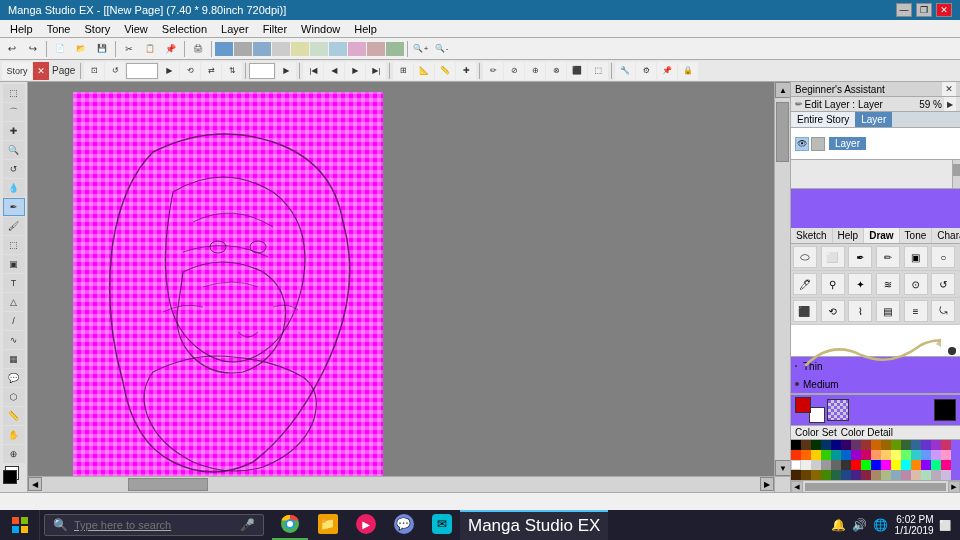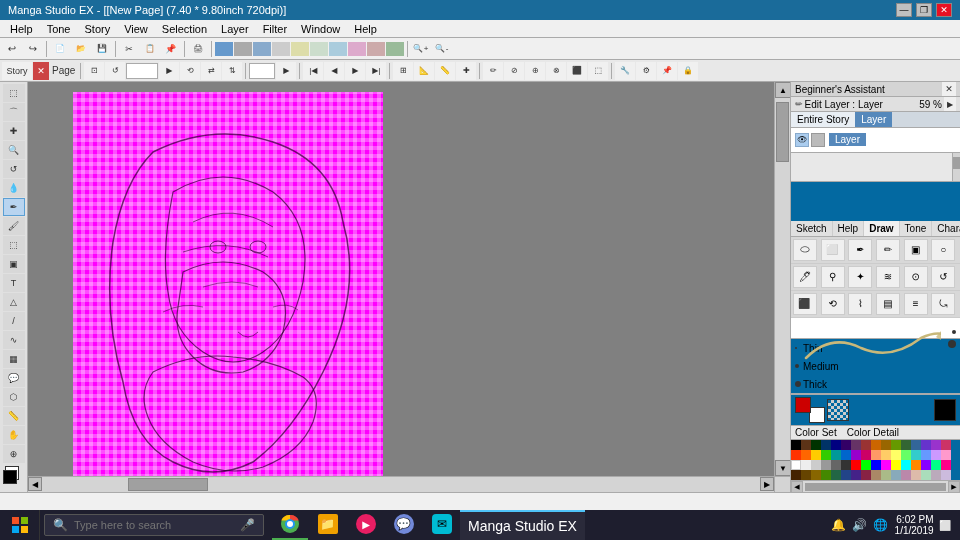--- a/index.html
+++ b/index.html
@@ -146,21 +146,21 @@
       overflow: hidden;
     }
     #canvas-drawing {
       position: absolute;
       top: 0; left: 0; width: 100%; height: 100%;
     }
 
     
     #right-panel {
       width: 170px;
-      background: #0369a1;
+      background: #8b5cf6;
       border-left: 1px solid #aaa;
       display: flex;
       flex-direction: column;
       font-size: 10px;
       justify-content: center;
     }
     #panel-header {
       height: 20px;
       background: #d4d4d4;
       border-bottom: 1px solid #aaa;
@@ -264,20 +264,21 @@
       margin: 0 4px;
       cursor: text;
     }
     #search-box input {
       background: transparent;
       border: none;
       color: #aaa;
       font-size: 11px;
       outline: none;
       flex: 1;
+      text-decoration: underline;
     }
     #taskbar-apps {
       display: flex;
       align-items: center;
       gap: 2px;
       margin-left: 4px;
     }
     .taskbar-app {
       width: 36px; height: 30px;
       display: flex; align-items: center; justify-content: center;
@@ -581,40 +582,36 @@
 
     <div id="brush-sizes-panel">
       <div class="brush-row">
         <div class="brush-dot" style="width:2px;height:2px;margin-right:6px;"></div>
         <span>Thin</span>
       </div>
       <div class="brush-row">
         <div class="brush-dot" style="width:4px;height:4px;margin-right:4px;"></div>
         <span>Medium</span>
       </div>
-      <div class="brush-row">
-        <div class="brush-dot" style="width:6px;height:6px;margin-right:2px;"></div>
-        <span>Thick</span>
-      </div>
     </div>
 
     <div id="color-section">
 
       <div id="main-swatches" style="display:flex;align-items:center;padding:2px 4px;gap:2px;border-bottom:1px solid #aaa;">
         <div style="position:relative;width:30px;height:26px;">
           <div style="position:absolute;right:0;bottom:0;width:16px;height:16px;background:white;border:1px solid #333;"></div>
           <div style="position:absolute;left:0;top:0;width:16px;height:16px;background:#cc0000;border:1px solid #333;"></div>
         </div>
         <div class="checker-swatch"></div>
         <div style="margin-left:auto;width:22px;height:22px;background:#000;border:1px solid #333;"></div>
       </div>
 
       <div id="color-header" style="display:flex;align-items:center;padding:1px 4px;background:#e8e8e8;border-bottom:1px solid #aaa;gap:4px;">
         <span style="font-size:10px;">Color Set</span>
-        <span style="font-size:10px;margin-left:6px;">Color Detail</span>
+        <span style="font-size:10px;margin-left:0;">Color Detail</span>
       </div>
 
       <div id="color-swatches-grid">
 
         <div style="display:flex;flex-wrap:wrap;">
           <div style="width:10px;height:10px;background:#000000;cursor:pointer;"></div>
           <div style="width:10px;height:10px;background:#5c3317;cursor:pointer;"></div>
           <div style="width:10px;height:10px;background:#003300;cursor:pointer;"></div>
           <div style="width:10px;height:10px;background:#003366;cursor:pointer;"></div>
           <div style="width:10px;height:10px;background:#000080;cursor:pointer;"></div>
@@ -743,21 +740,21 @@
     <div class="taskbar-app">
       <div class="app-icon" style="background:#7289da;border-radius:50%;font-size:12px;">💬</div>
     </div>
 
     <div class="taskbar-app">
       <div class="app-icon" style="background:#00bcd4;border-radius:4px;font-size:12px;">✉</div>
     </div>
   </div>
 
   <div style="background:#2a2a3a;border-top:2px solid #4fc3f7;padding:0 8px;height:30px;display:flex;align-items:center;">
-    <span style="color:white;font-size:14px;">Manga Studio EX</span>
+    <span style="color:white;font-size:17px;">Manga Studio EX</span>
   </div>
 
   <div id="taskbar-tray">
     <span style="font-size:12px;">🔔</span>
     <span style="font-size:12px;">🔊</span>
     <span style="font-size:12px;">🌐</span>
     <div style="display:flex;flex-direction:column;align-items:flex-end;">
       <span>6:02 PM</span>
       <span>1/1/2019</span>
     </div>

